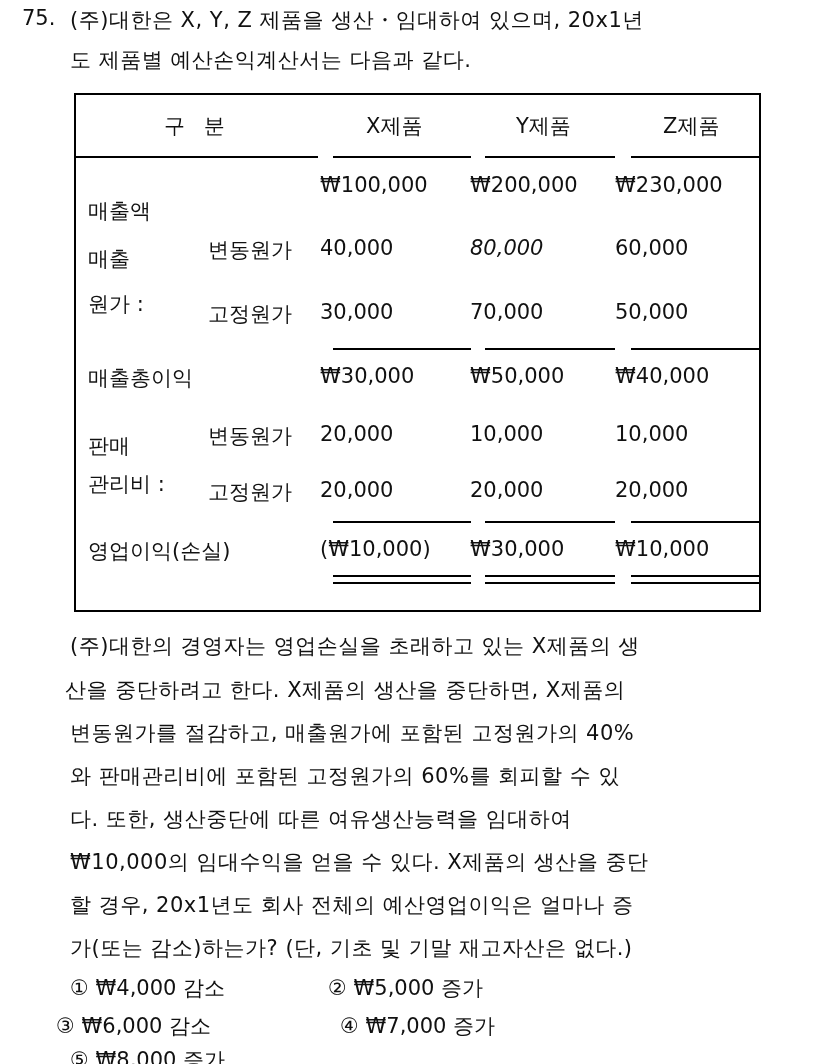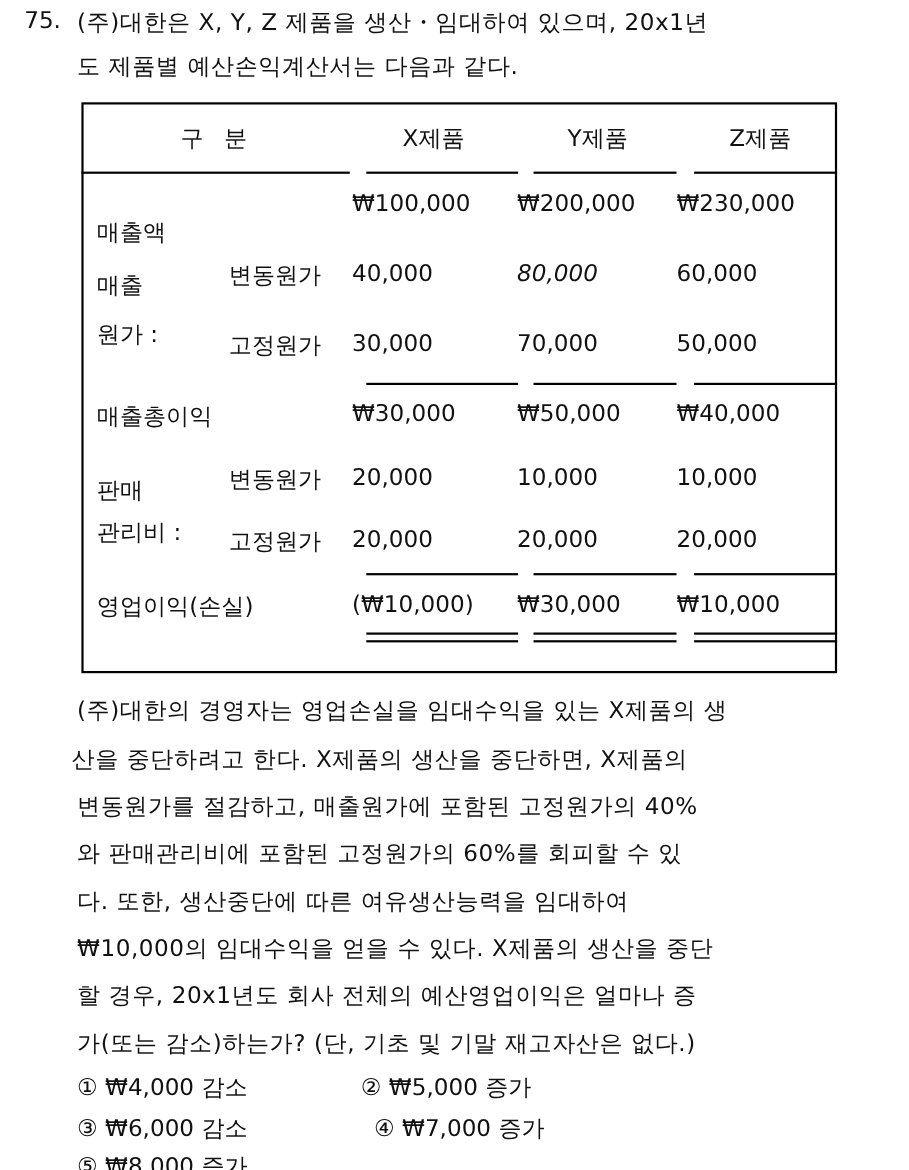--- a/index.html
+++ b/index.html
@@ -85,38 +85,38 @@
 <div class="cell num" style="left:470px; top:537px; width:140px;">₩30,000</div>
 <div class="cell num" style="left:615px; top:537px; width:140px;">₩10,000</div>
 
 <div class="rule" style="left:333px; top:575px; width:138px;"></div>
 <div class="rule" style="left:333px; top:582px; width:138px;"></div>
 <div class="rule" style="left:485px; top:575px; width:130px;"></div>
 <div class="rule" style="left:485px; top:582px; width:130px;"></div>
 <div class="rule" style="left:631px; top:575px; width:130px;"></div>
 <div class="rule" style="left:631px; top:582px; width:130px;"></div>
 
-<div class="line" style="left:70px; top:632px;">(주)대한의 경영자는 영업손실을 임대수익을 있는 X제품의 생</div>
+<div class="line" style="left:70px; top:632px;">(주)대한의 경영자는 영업손실을 초래하고 있는 X제품의 생</div>
 <div class="line" style="left:65px; top:676px;">산을 중단하려고 한다. X제품의 생산을 중단하면, X제품의</div>
 <div class="line" style="left:70px; top:719px;">변동원가를 절감하고, 매출원가에 포함된 고정원가의 40%</div>
 <div class="line" style="left:70px; top:762px;">와 판매관리비에 포함된 고정원가의 60%를 회피할 수 있</div>
 <div class="line" style="left:70px; top:805px;">다. 또한, 생산중단에 따른 여유생산능력을 임대하여</div>
 <div class="line" style="left:70px; top:848px;">₩10,000의 임대수익을 얻을 수 있다. X제품의 생산을 중단</div>
 <div class="line" style="left:70px; top:891px;">할 경우, 20x1년도 회사 전체의 예산영업이익은 얼마나 증</div>
 <div class="line" style="left:70px; top:934px;">가(또는 감소)하는가? (단, 기초 및 기말 재고자산은 없다.)</div>
 
 <div class="choice" style="left:70px; top:974px;">
   <span>①</span>
   <span>₩4,000 감소</span>
 </div>
 <div class="choice" style="left:328px; top:974px;">
   <span>②</span>
   <span>₩5,000 증가</span>
 </div>
-<div class="choice" style="left:70px; top:1012px;">
+<div class="choice" style="left:56px; top:1012px;">
   <span>③</span>
   <span>₩6,000 감소</span>
 </div>
 <div class="choice" style="left:328px; top:1012px;margin-left:12px;">
   <span>④</span>
   <span>₩7,000 증가</span>
 </div>
 <div class="choice" style="left:70px; top:1046px;">
   <span>⑤</span>
   <span>₩8,000 증가</span>

